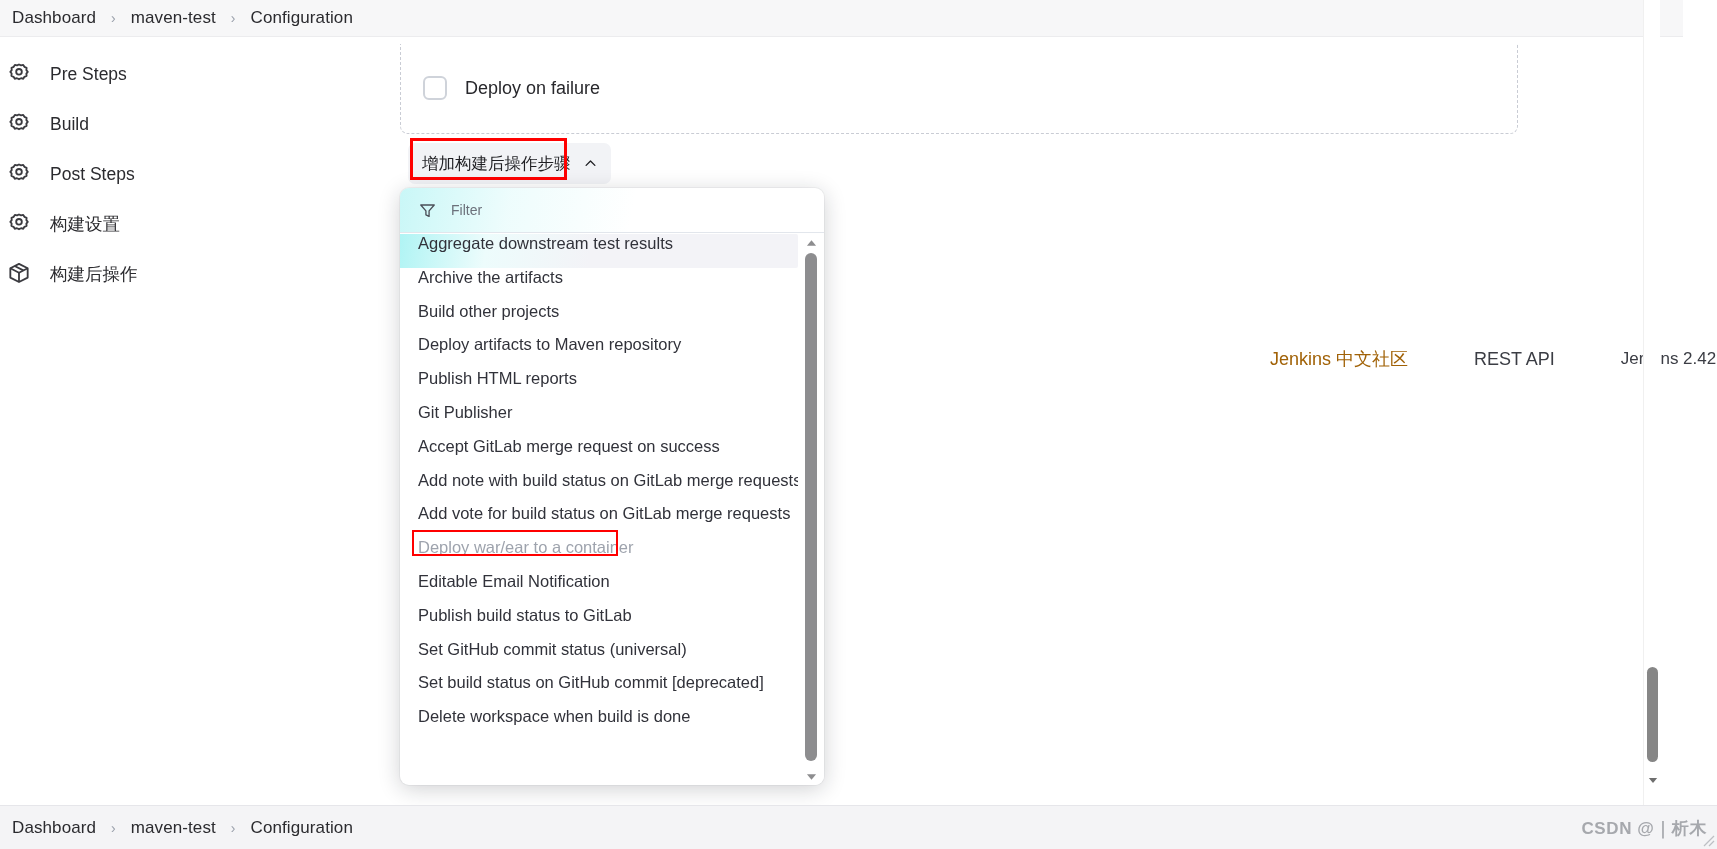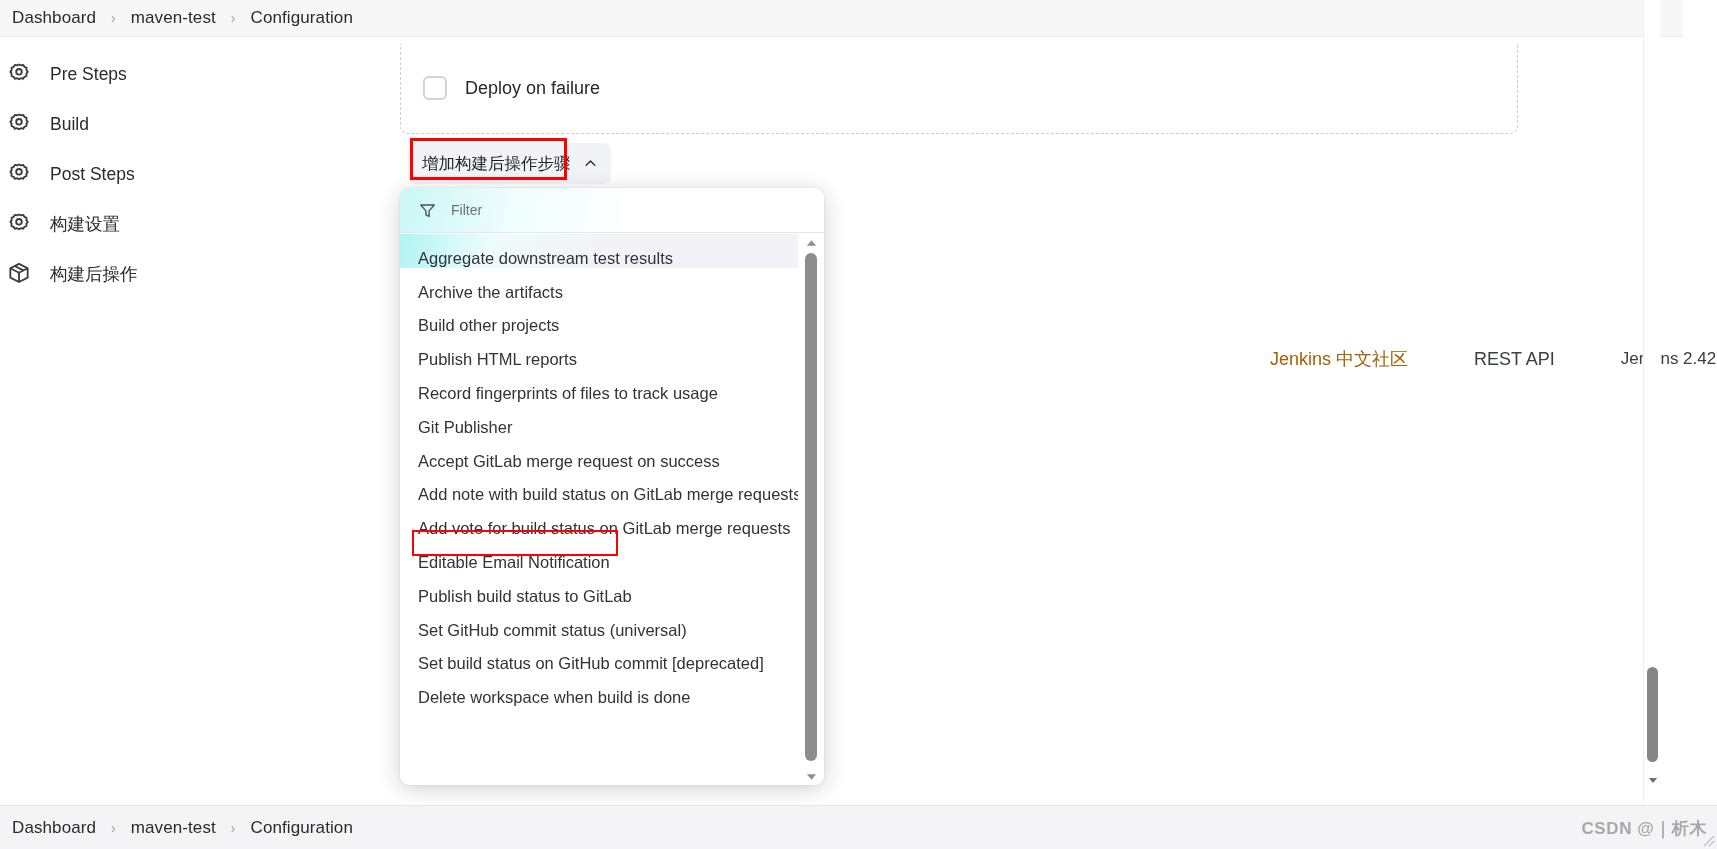--- a/index.html
+++ b/index.html
@@ -165,21 +165,21 @@
   .dd-list {
     position: absolute;
     left: 0; top: 46px;
     right: 26px;
     bottom: 0;
     overflow: hidden;
   }
   .dd-item {
     height: 33.8px;
     display: flex;
-    align-items: flex-end;
+    align-items: flex-start;
     padding-left: 18px;
     font-size: 16.5px;
     color: #31323a;
     white-space: nowrap;
     cursor: pointer;
   }
   .dd-item.hovered {
     background:
       linear-gradient(100deg, rgba(110,235,235,.55) 0%, rgba(165,240,240,.20) 22%, rgba(243,243,247,1) 48%, rgba(243,243,247,1) 100%);
     border-radius: 0 2px 2px 0;
@@ -411,36 +411,39 @@
       <div class="dd-item hovered">
           <span>Aggregate downstream test results</span>
         </div>
       <div class="dd-item">
           <span>Archive the artifacts</span>
         </div>
       <div class="dd-item">
           <span>Build other projects</span>
         </div>
       <div class="dd-item">
+          <span>Deploy artifacts to Maven repository</span>
+        </div>
+      <div class="dd-item">
           <span>Publish HTML reports</span>
         </div>
       <div class="dd-item">
-          <span>Record fingerprints of files to track usage</span>
-        </div>
-      <div class="dd-item">
           <span>Git Publisher</span>
         </div>
       <div class="dd-item">
           <span>Accept GitLab merge request on success</span>
         </div>
       <div class="dd-item">
           <span>Add note with build status on GitLab merge requests</span>
         </div>
       <div class="dd-item">
           <span>Add vote for build status on GitLab merge requests</span>
+        </div>
+      <div class="dd-item dim">
+          <span>Deploy war/ear to a container</span>
         </div>
       <div class="dd-item">
           <span>Editable Email Notification</span>
         </div>
       <div class="dd-item">
           <span>Publish build status to GitLab</span>
         </div>
       <div class="dd-item">
           <span>Set GitHub commit status (universal)</span>
         </div>

